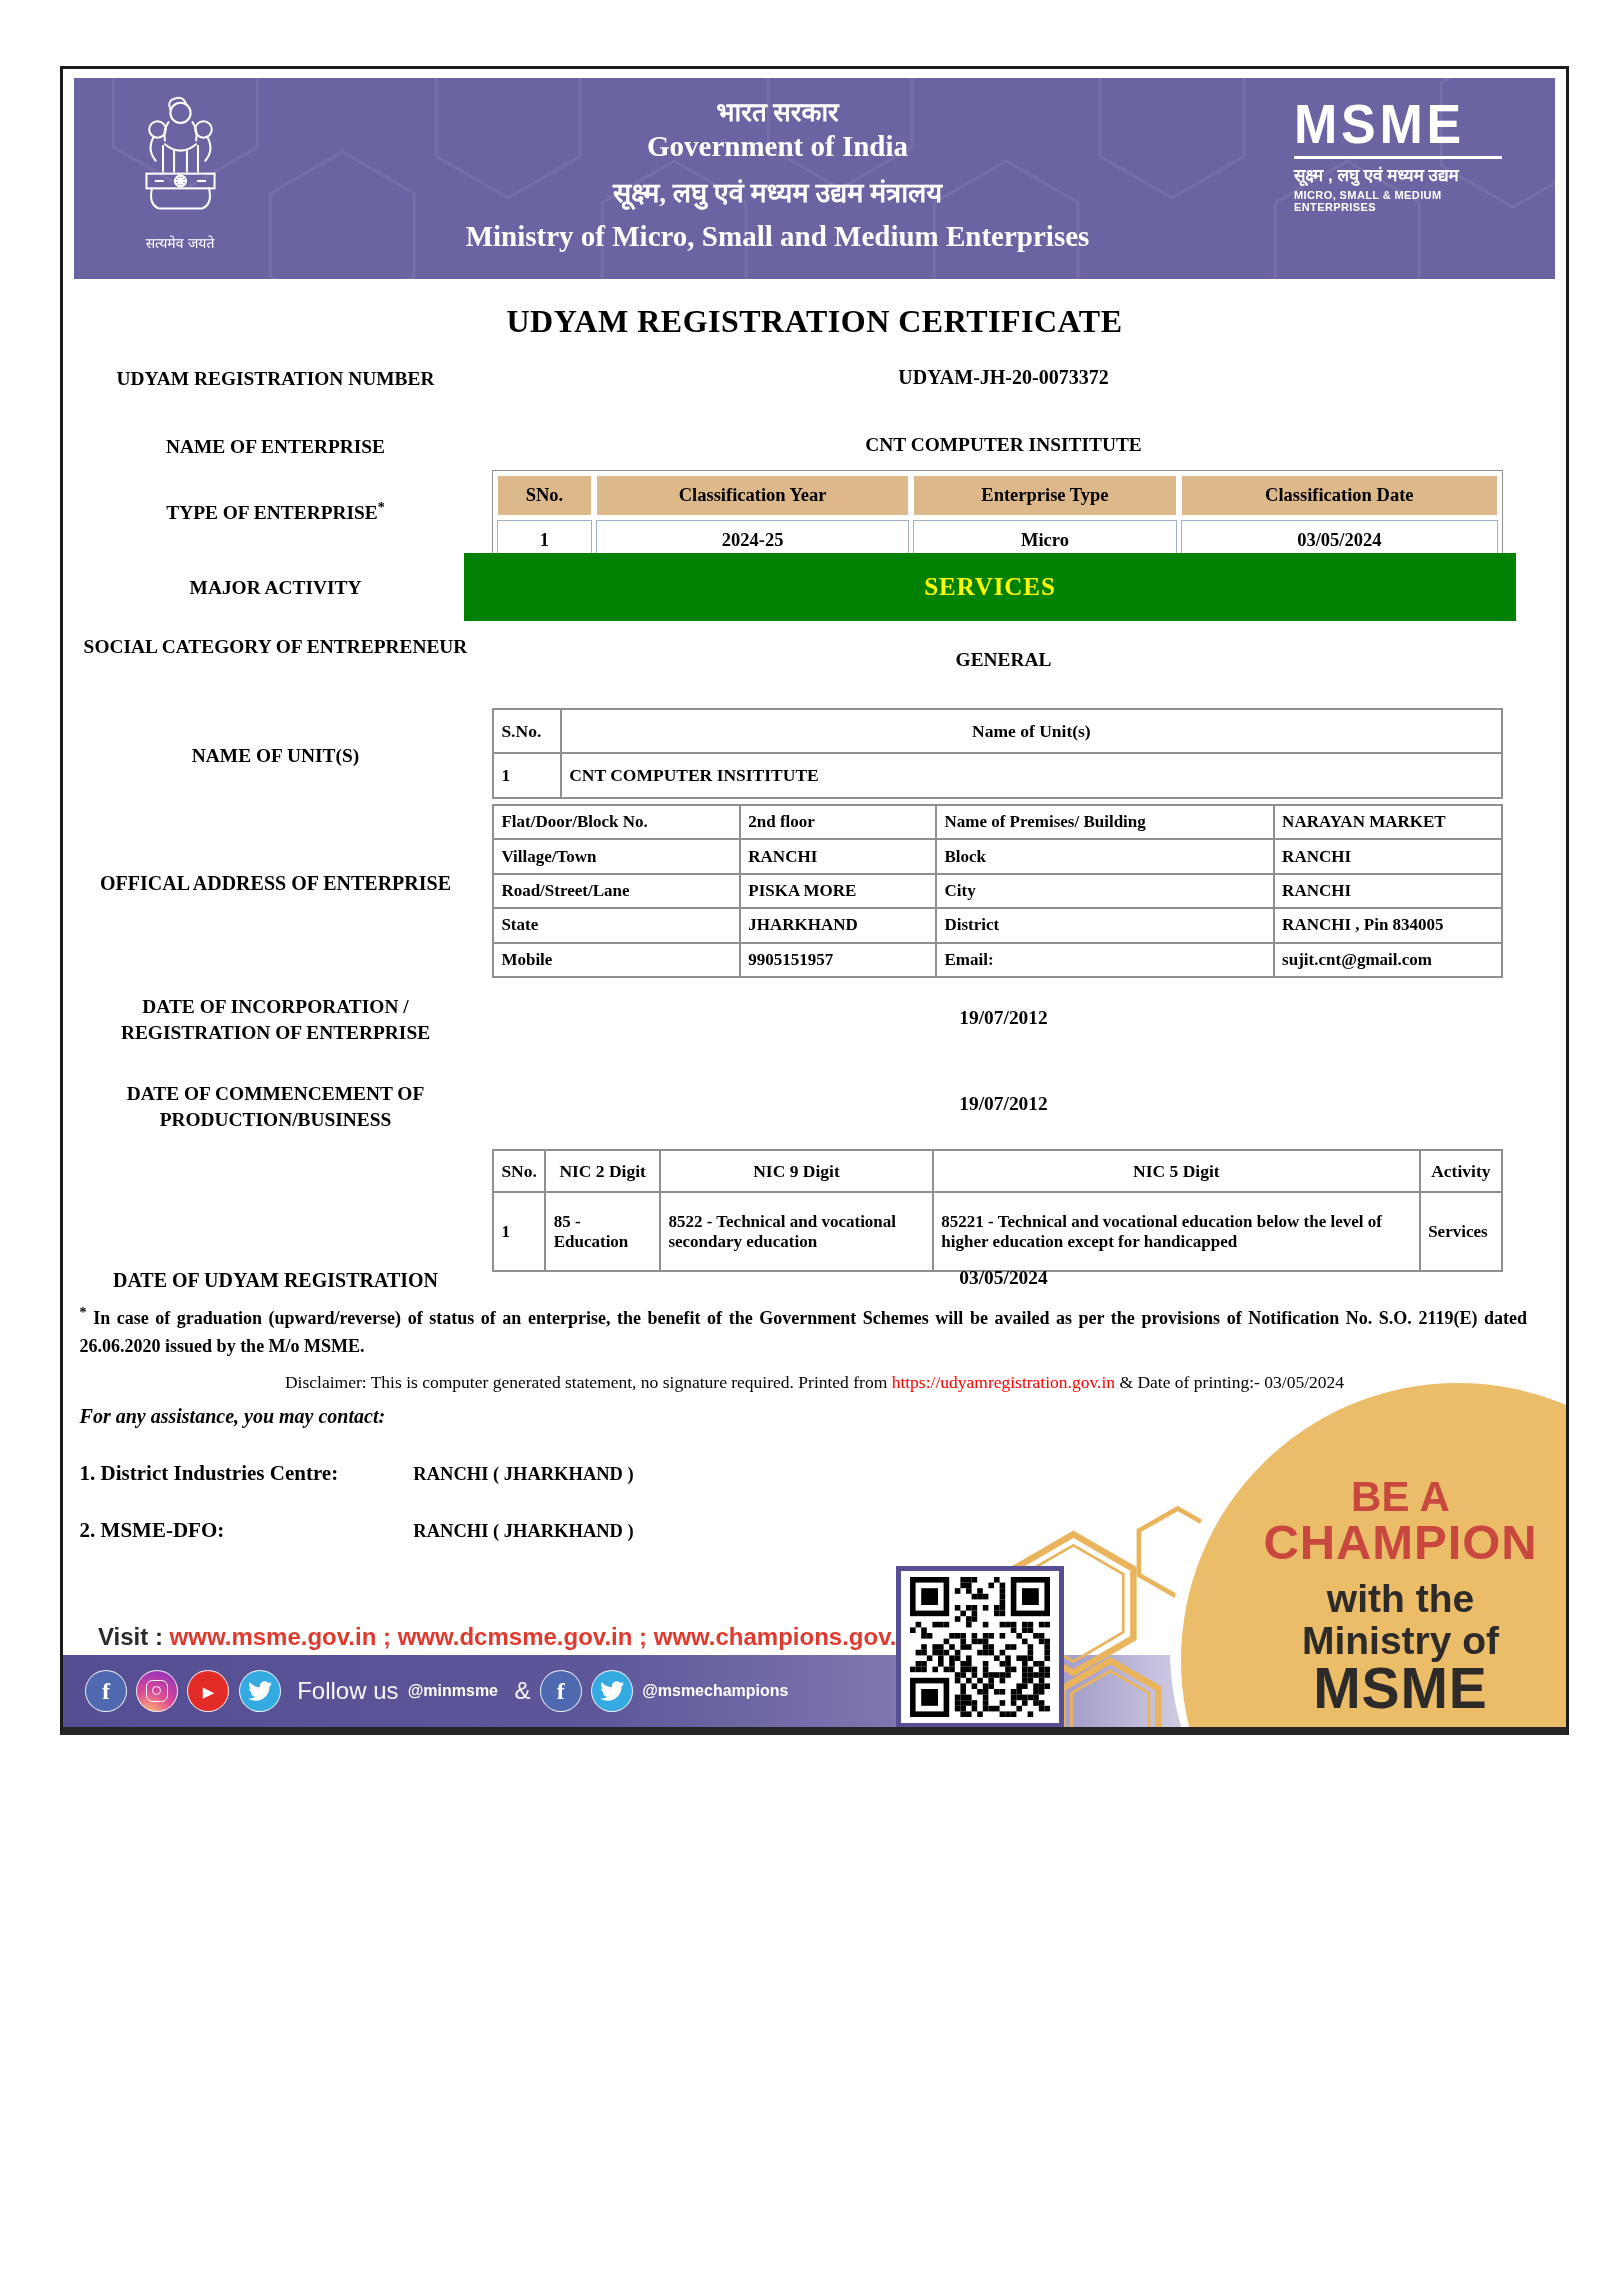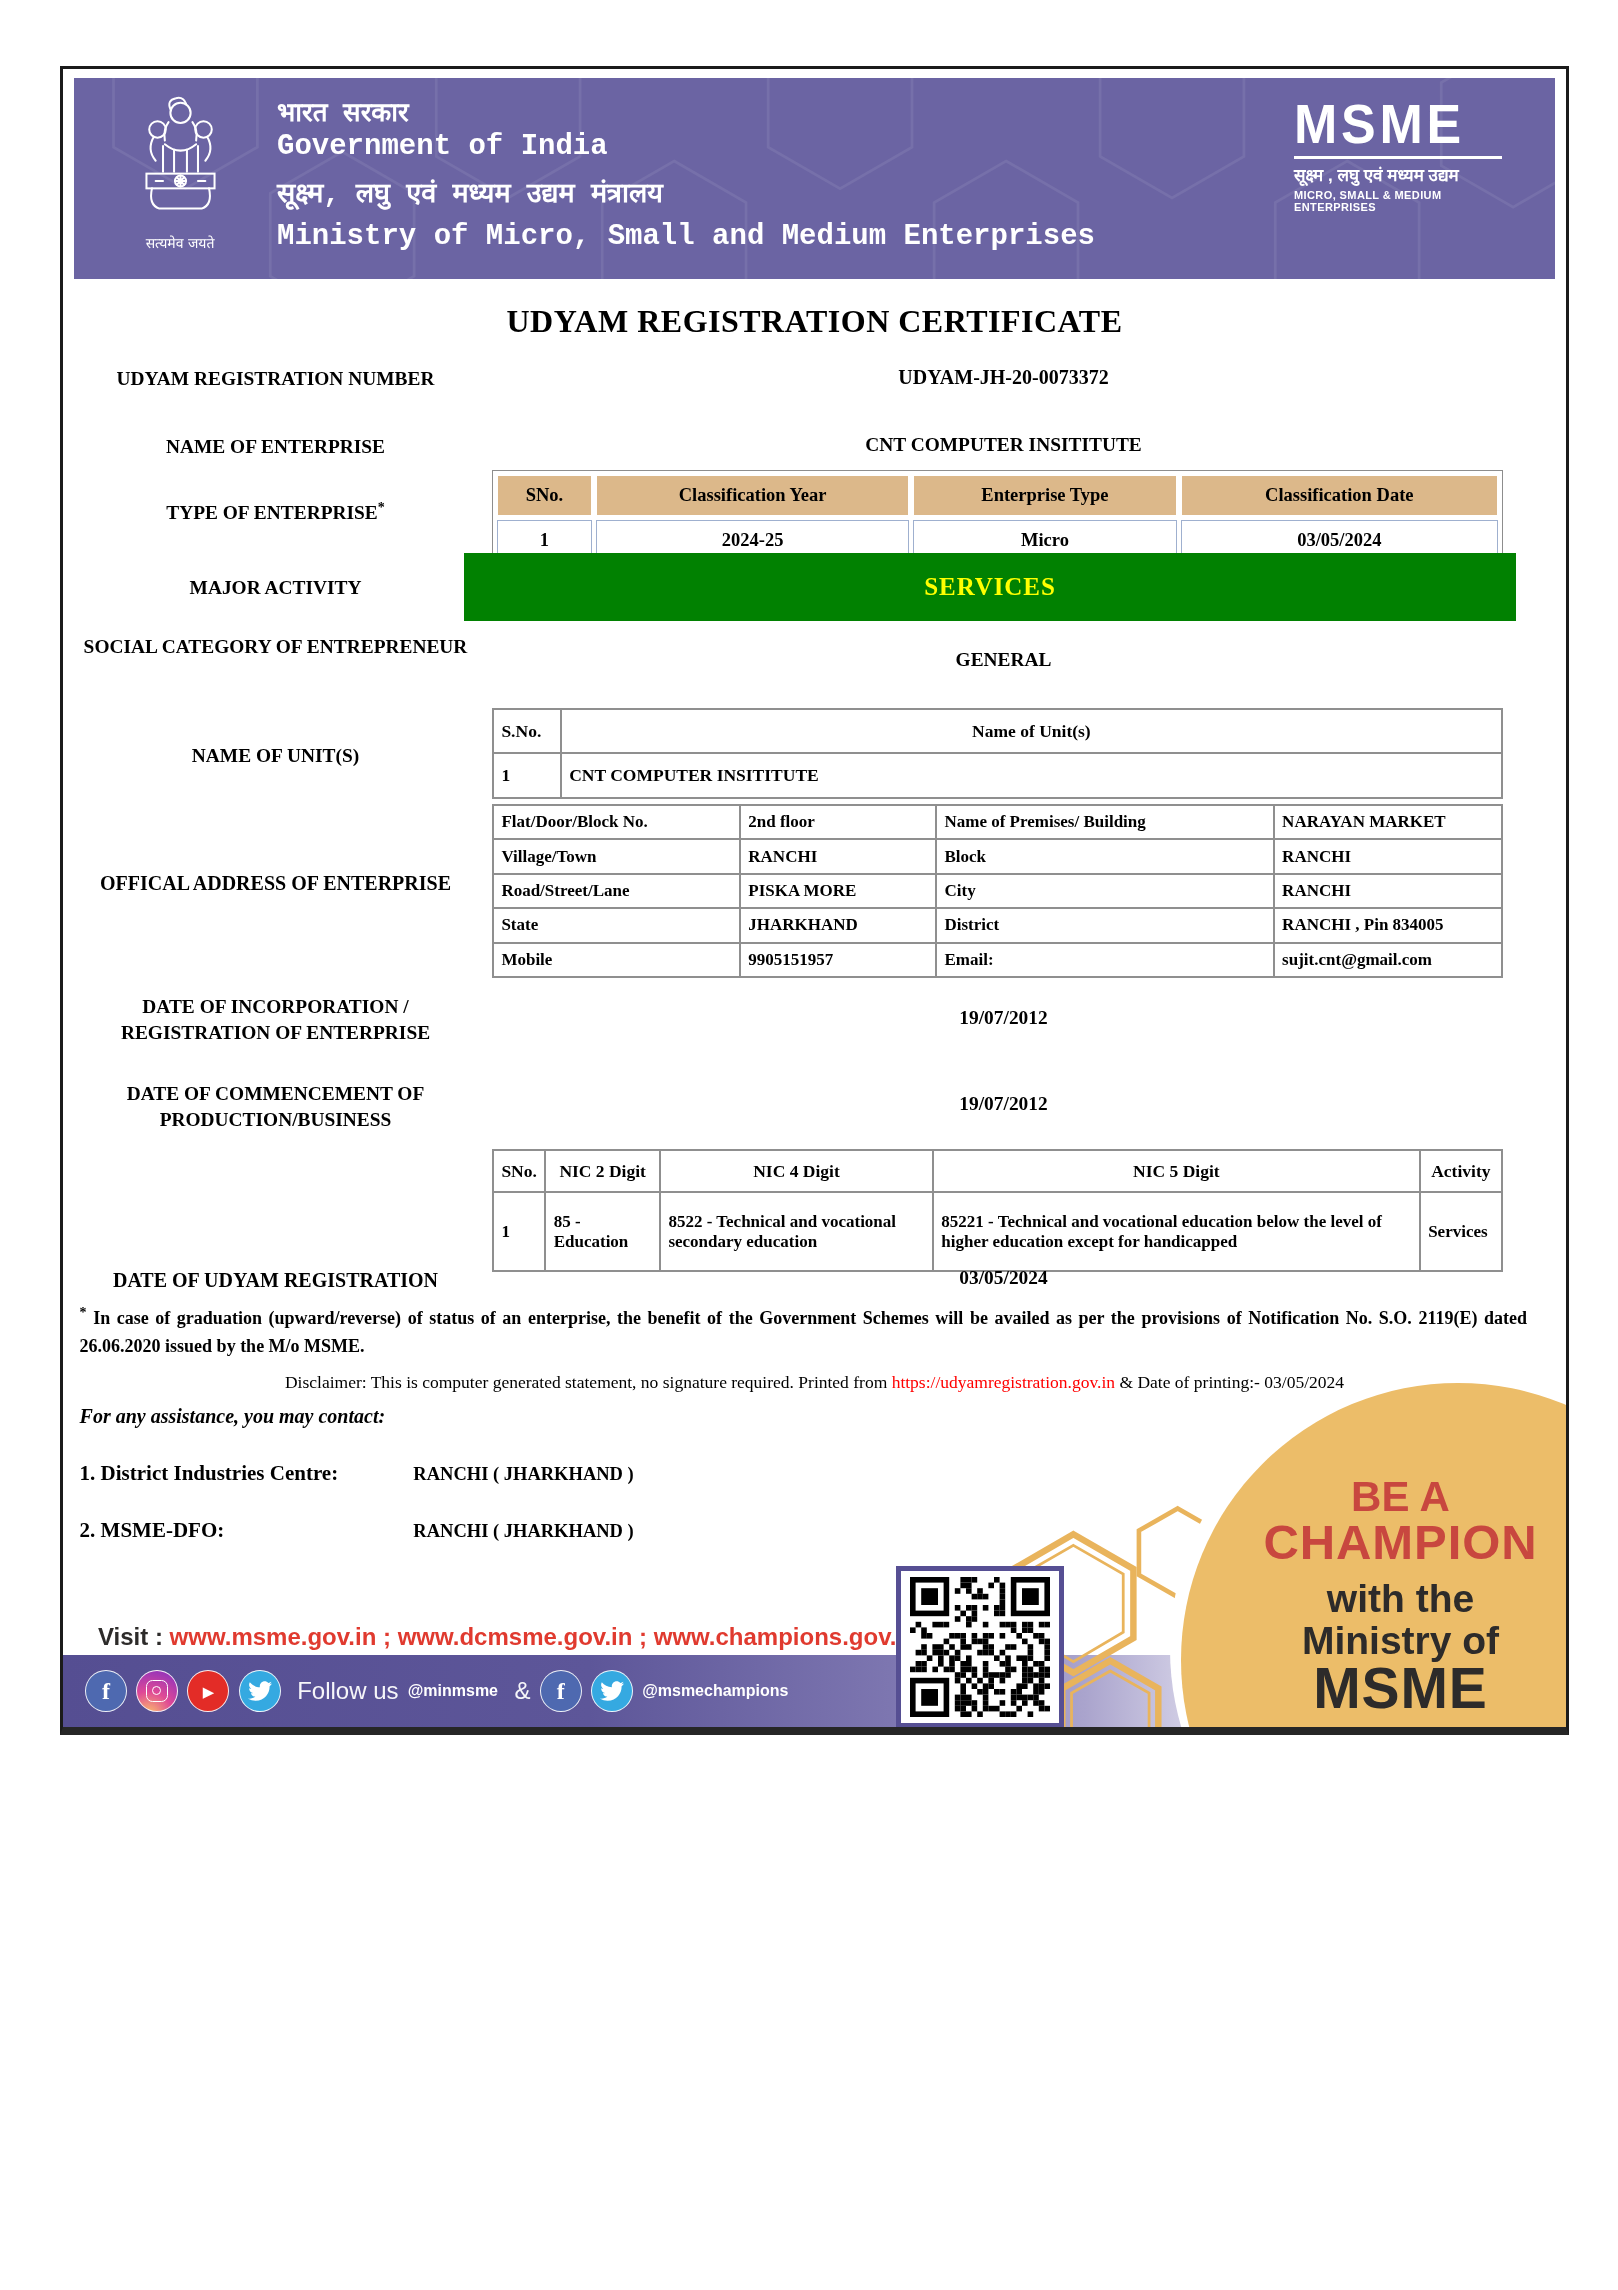--- a/index.html
+++ b/index.html
@@ -3,22 +3,22 @@
 <meta charset="utf-8">
 <style>
   html,body{margin:0;padding:0;background:#fff;}
   body{width:1619px;height:2291px;position:relative;font-family:"Liberation Serif","DejaVu Serif",serif;color:#000;}
   .cert{position:absolute;left:60px;top:66px;width:1509px;height:1669px;box-sizing:border-box;
         border:3.7px solid #1b1b1b;border-bottom:8.3px solid #262626;background:#fff;overflow:hidden;}
 
   
   .banner{position:absolute;left:11px;right:11px;top:9.2px;height:201px;background:#6b64a3;overflow:hidden;}
   .banner svg.hexpat{position:absolute;inset:0;}
-  .banner-center{position:absolute;left:203px;right:277px;top:0;height:100%;text-align:left;color:#fff;
-                 font-family:Liberation Mono, monospace;z-index:2;}
+  .banner-center{position:absolute;left:203px;right:277px;top:0;height:100%;text-align:center;color:#fff;
+                 font-family:Liberation Serif, serif;z-index:2;}
   .b1{position:absolute;top:14.8px;left:0;right:0;font-size:26px;font-weight:bold;}
   .b2{position:absolute;top:52px;left:0;right:0;font-size:29px;font-weight:bold;}
   .b3{position:absolute;top:95px;left:0;right:0;font-size:27px;font-weight:bold;}
   .b4{position:absolute;top:142px;left:0;right:0;font-size:29px;font-weight:bold;}
   .emblem{position:absolute;left:37px;top:11px;width:138px;text-align:center;color:#fff;z-index:2;}
   .emblem .motto{font-size:14px;margin-top:1.8px;color:#fff;font-family:"DejaVu Sans",sans-serif;}
   .msme-logo{position:absolute;right:39px;top:20px;width:222px;color:#fff;z-index:2;
              font-family:"Liberation Sans","DejaVu Sans",sans-serif;}
   .msme-word{font-size:52px;font-weight:bold;letter-spacing:3.7px;line-height:1;transform:scaleY(1.05);}
   .msme-rule{border:none;border-top:3.7px solid #fff;margin:5.5px 0 4.6px 0;width:208px;}
@@ -251,21 +251,21 @@
   <div class="val" style="top:938px;">19/07/2012</div>
 
   <div class="lbl" style="top:1012px;">DATE OF COMMENCEMENT OF PRODUCTION/BUSINESS</div>
   <div class="val" style="top:1024px;">19/07/2012</div>
 
   <table class="dbl-table nic-table tbl" style="top:1080px;">
     <tbody>
         <tr>
       <th class="n0">SNo.</th>
       <th class="n1">NIC 2 Digit</th>
-      <th class="n2">NIC 4 Digit</th>
+      <th class="n2">NIC 9 Digit</th>
       <th class="n3">NIC 5 Digit</th>
       <th class="n4">Activity</th>
     </tr>
     <tr style="height:79px;">
       <td>1</td>
       <td>85 - Education</td>
       <td>8522 - Technical and vocational secondary education</td>
       <td>85221 - Technical and vocational education below the level of higher education except for handicapped</td>
       <td>Services</td>
     </tr>

